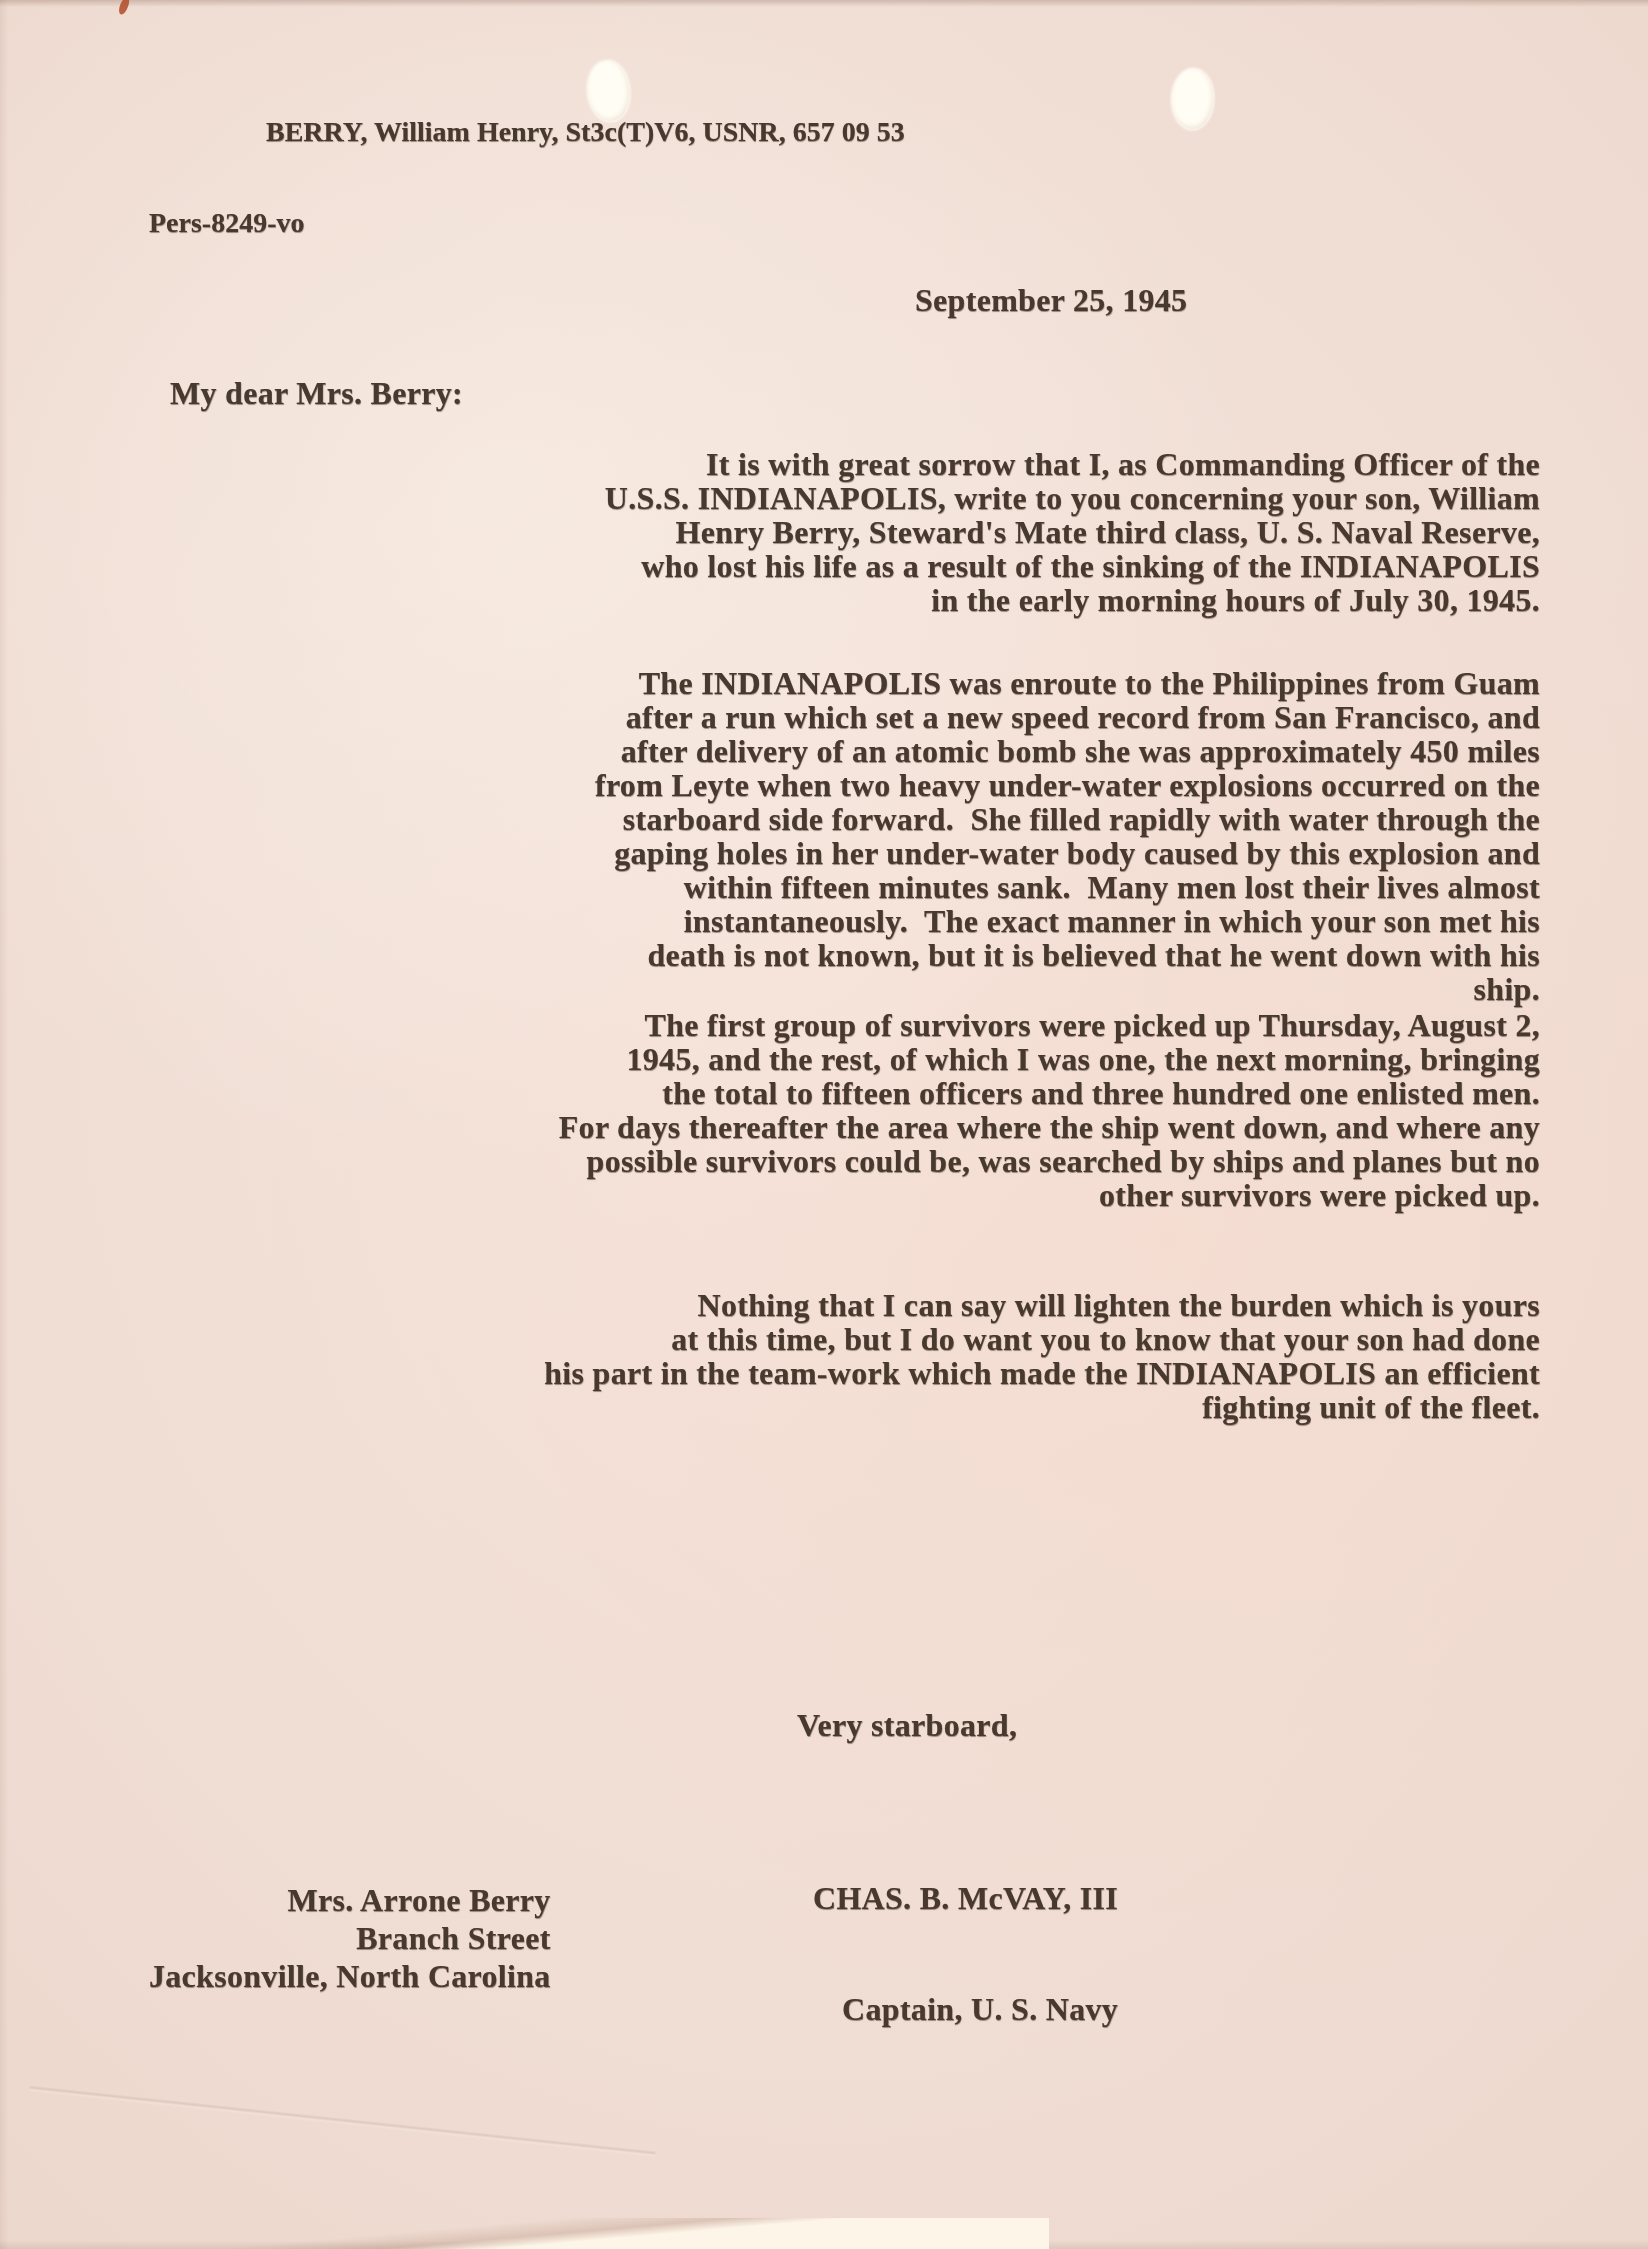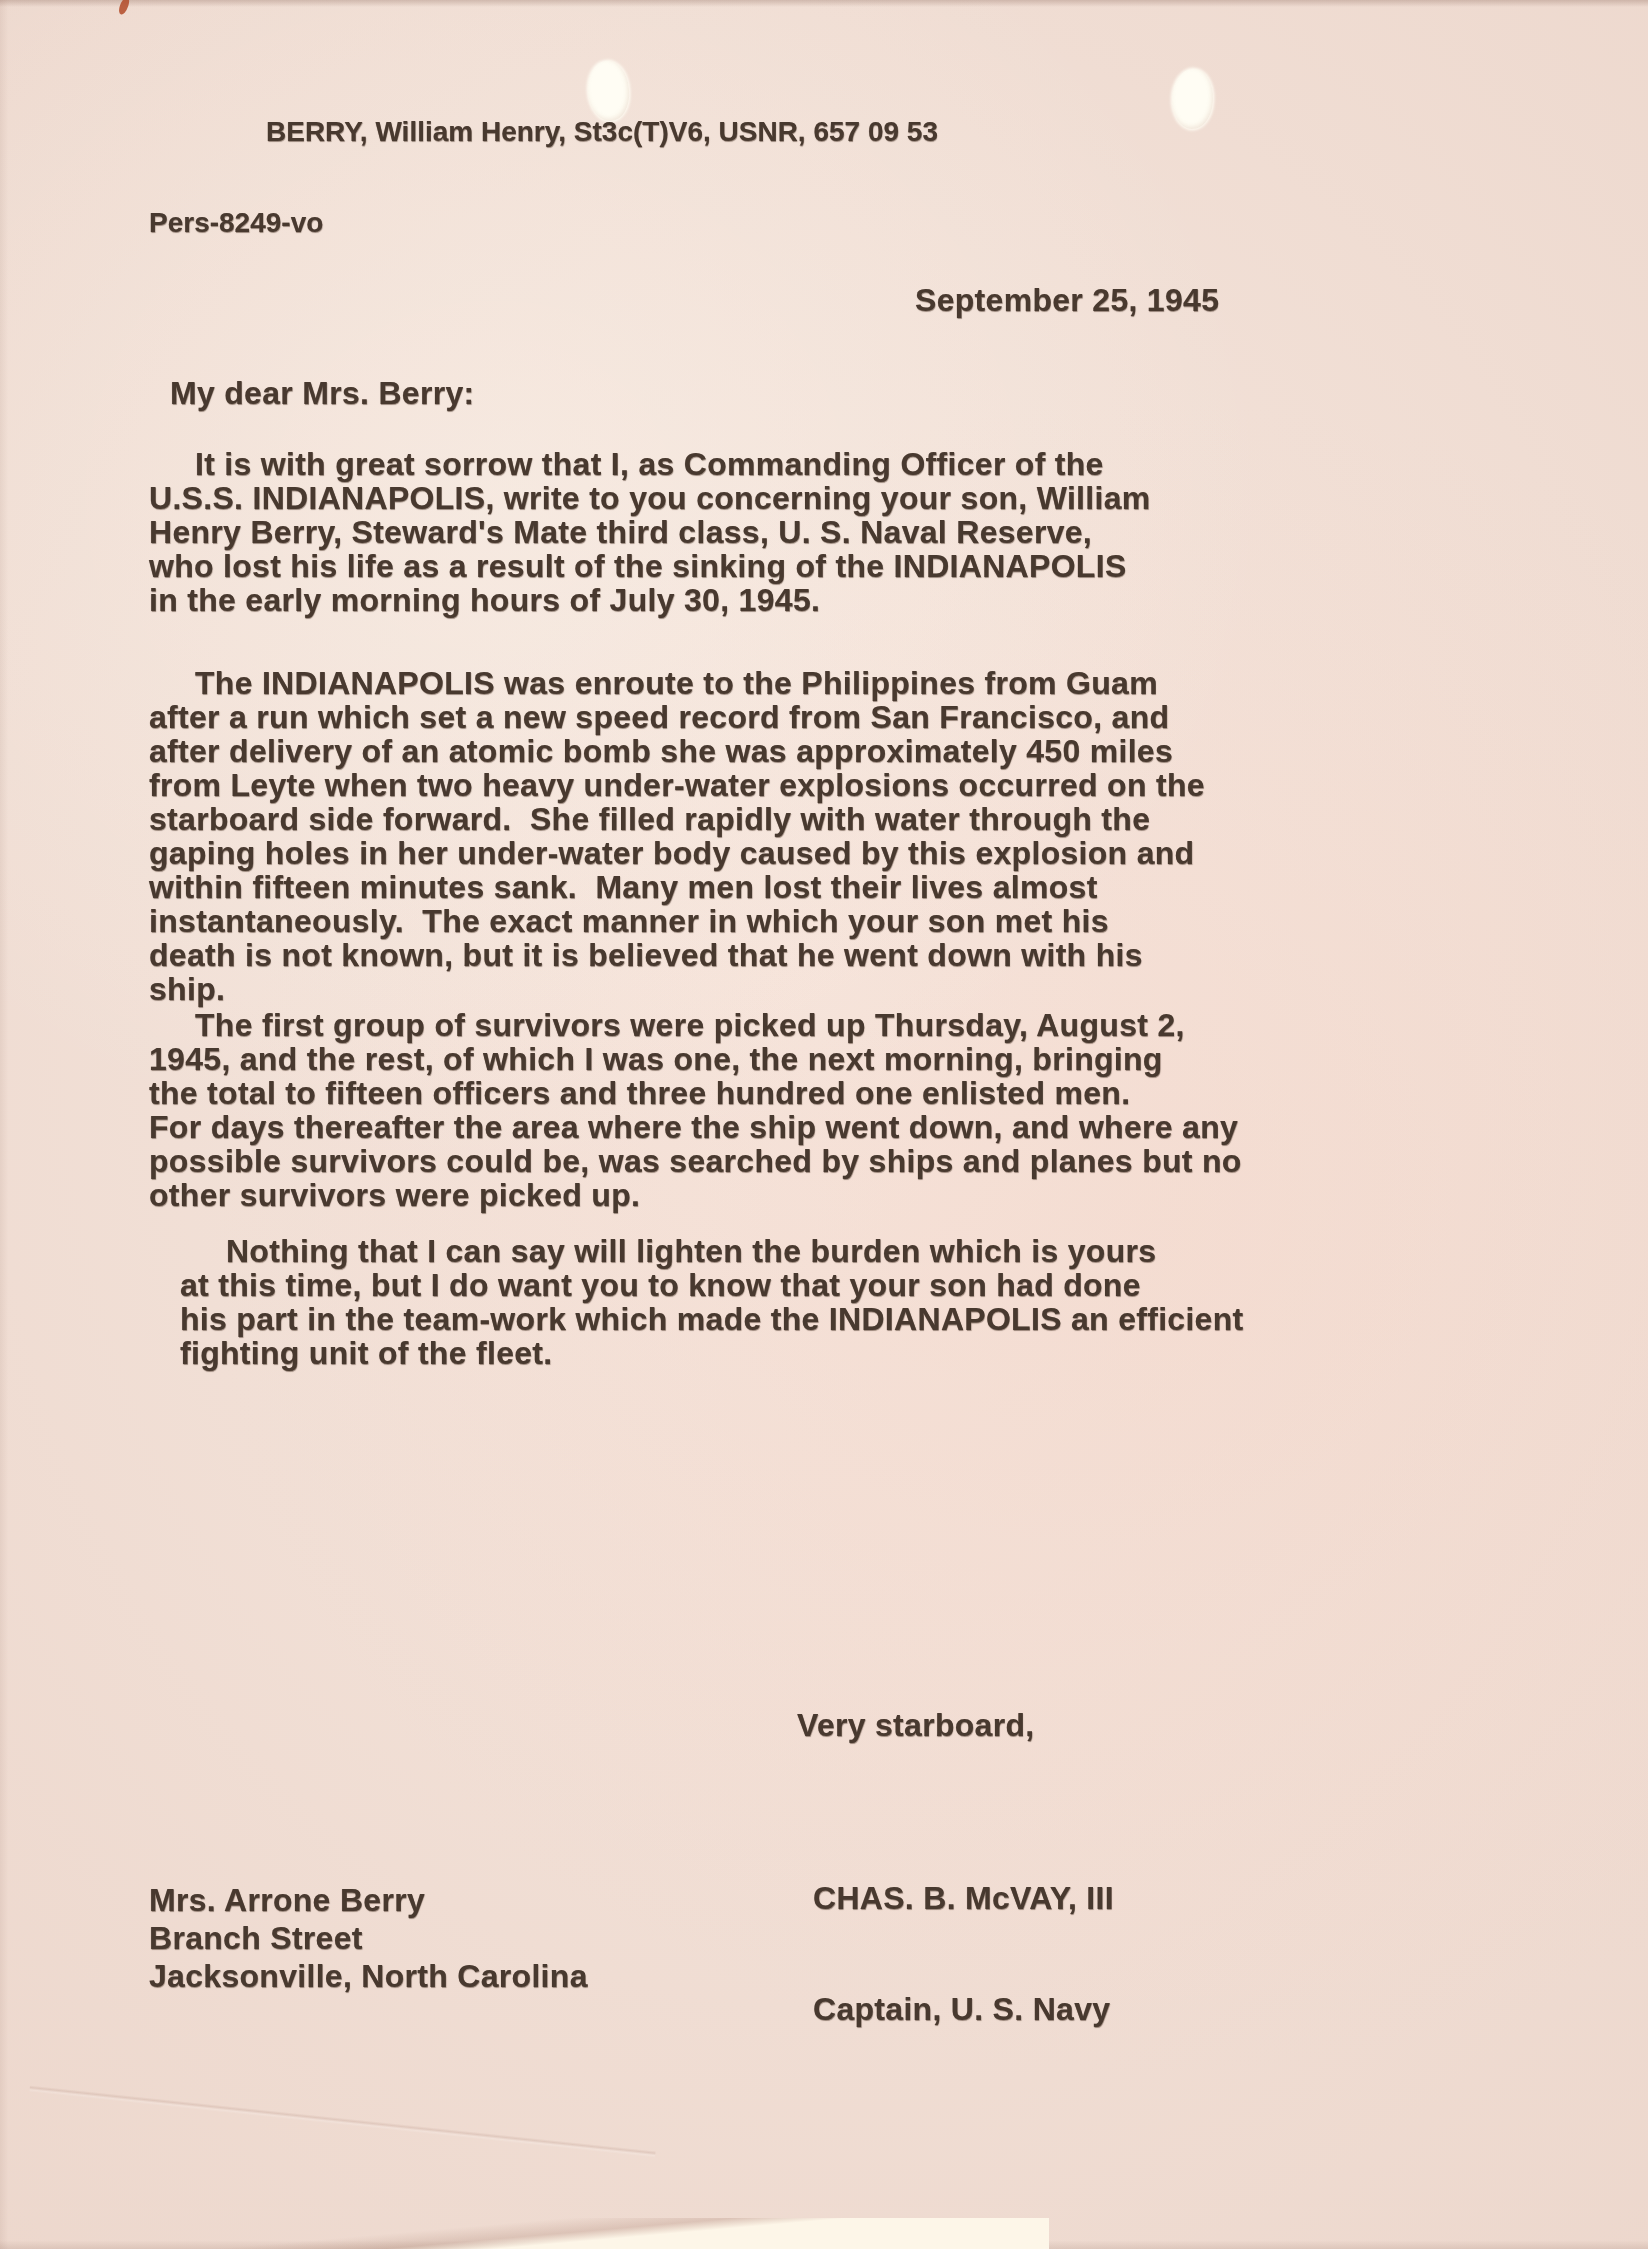--- a/index.html
+++ b/index.html
@@ -60,40 +60,41 @@
     height: 60px;
     border-radius: 50% 50% 48% 52%;
     background: #fffdf4;
     box-shadow: 0 0 2.8px 1.4px rgba(255,253,244,0.9), inset -1.4px -2.1px 4.2px rgba(205,170,150,0.25);
   }
   .hole.h1 { left: 588px; top: 61px; transform: rotate(-4deg); }
   .hole.h2 { left: 1172px; top: 69px; transform: rotate(3deg); }
 
   .typed {
     position: absolute;
-    font-family: Liberation Sans, sans-serif;
+    font-family: Liberation Serif, serif;
     font-weight: 700;
     font-size: 32px;
     line-height: 34px;
     color: #48392f;
     text-shadow: 0.4px 0.6px 0.8px rgba(82,62,50,0.55), -0.2px -0.2px 0.5px rgba(82,62,50,0.25);
     white-space: pre-wrap;
     letter-spacing: 0.3px;
+    text-align: right;
   }
   .small { font-size: 28px; line-height: 31px; letter-spacing: 0px; }
 
   .id-line    { left: 266px;  top: 116px; }
   .ref-line   { left: 149px;  top: 207px; }
   .date-line  { left: 915px; top: 274px; margin-top: 9px; }
   .salutation { left: 170px;  top: 376px; }
   .para       { left: 149px;  width: 1391px; }
   .p1 { top: 447px; }
   .p2 { top: 666px; }
   .p3 { top: 1008px; }
-  .p4 { top: 1234px; margin-left: 31px; }
+  .p4 { top: 1288px; }
   .p5 { top: 1489px; }
   .closing    { left: 797px; top: 1708px; }
   .signature  { left: 813px; top: 1806px; line-height: 37px; }
   .recipient  { left: 149px;  top: 1881px; line-height: 38px; }
 </style>
 </head>
 <body>
 
 <div class="scan">
 

